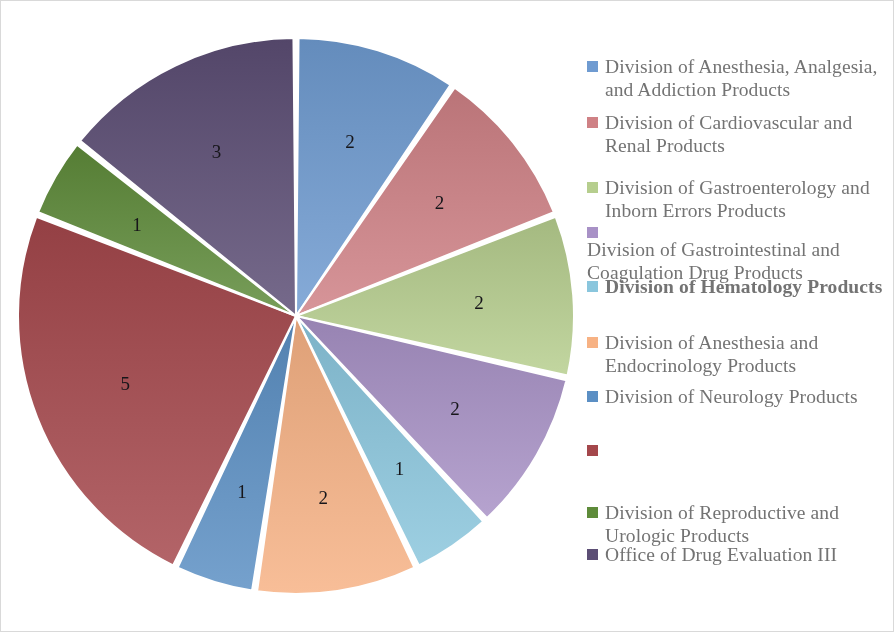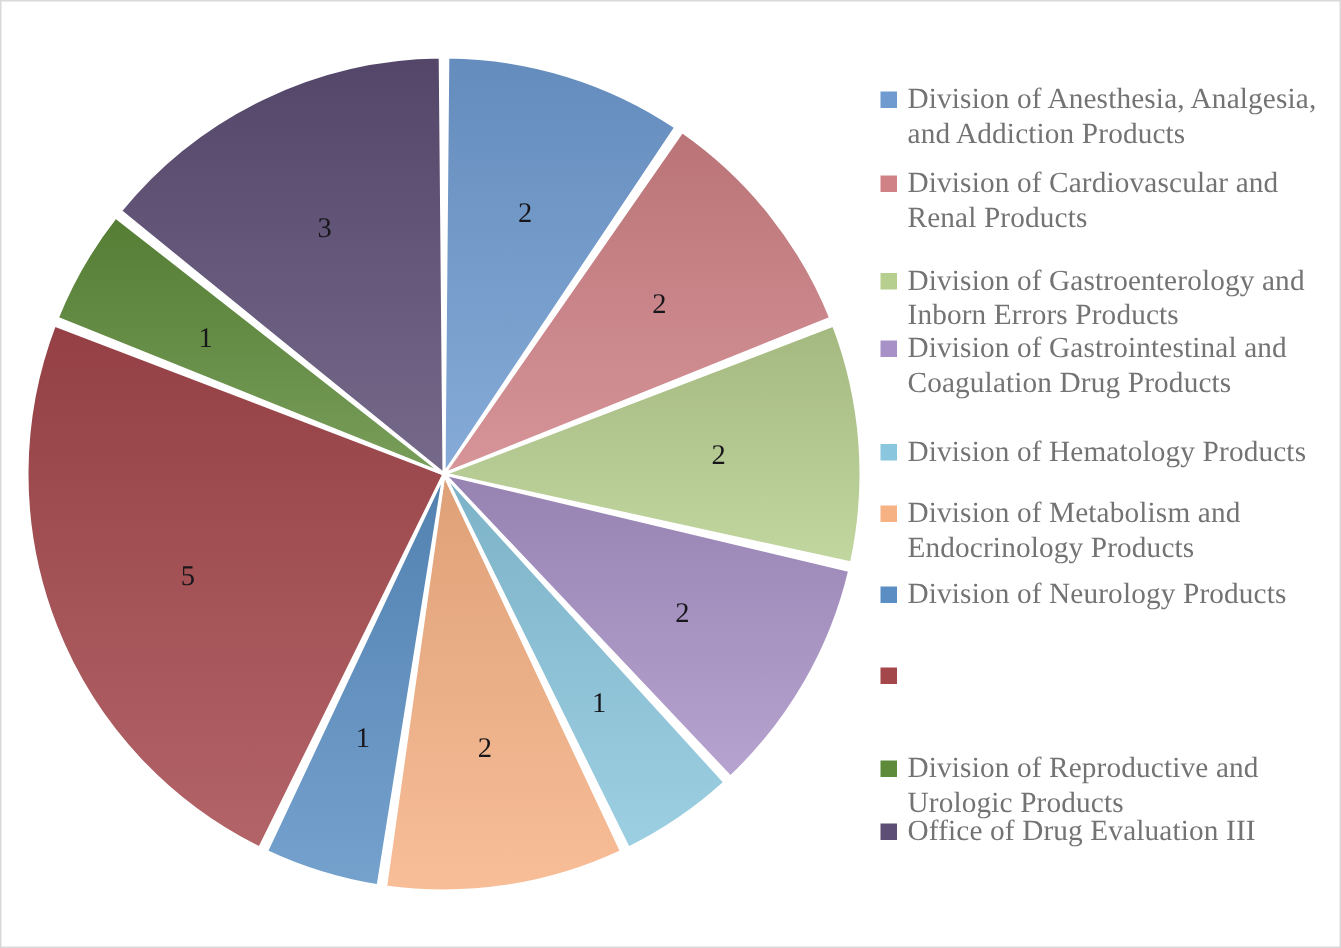--- a/index.html
+++ b/index.html
@@ -147,31 +147,31 @@
         <span class="legend-label">Division of Anesthesia, Analgesia, and Addiction Products</span>
       </div>
       <div class="legend-item" style="top: 76px;">
         <span class="legend-swatch" style="background: rgb(207, 129, 133);"></span>
         <span class="legend-label">Division of Cardiovascular and Renal Products</span>
       </div>
       <div class="legend-item" style="top: 130px; margin-top: 11px;">
         <span class="legend-swatch" style="background: rgb(182, 206, 142);"></span>
         <span class="legend-label">Division of Gastroenterology and Inborn Errors Products</span>
       </div>
-      <div class="legend-item" style="top: 186px;">
+      <div class="legend-item" style="top: 186px; flex-direction: column;">
         <span class="legend-swatch" style="background: rgb(168, 145, 198);"></span>
         <span class="legend-label">Division of Gastrointestinal and Coagulation Drug Products</span>
       </div>
-      <div class="legend-item" style="top: 255px;">
+      <div class="legend-item" style="top: 240px; font-weight: bold;">
         <span class="legend-swatch" style="background: rgb(138, 198, 221);"></span>
         <span class="legend-label">Division of Hematology Products</span>
       </div>
       <div class="legend-item" style="top: 296px;">
         <span class="legend-swatch" style="background: rgb(247, 178, 132);"></span>
-        <span class="legend-label">Division of Metabolism and Endocrinology Products</span>
+        <span class="legend-label">Division of Anesthesia and Endocrinology Products</span>
       </div>
       <div class="legend-item" style="top: 350px;">
         <span class="legend-swatch" style="background: rgb(91, 143, 196);"></span>
         <span class="legend-label">Division of Neurology Products</span>
       </div>
       <div class="legend-item" style="top: 404px;">
         <span class="legend-swatch" style="background: rgb(164, 71, 75);"></span>
       </div>
       <div class="legend-item" style="top: 466px;">
         <span class="legend-swatch" style="background: rgb(94, 139, 58);"></span>

